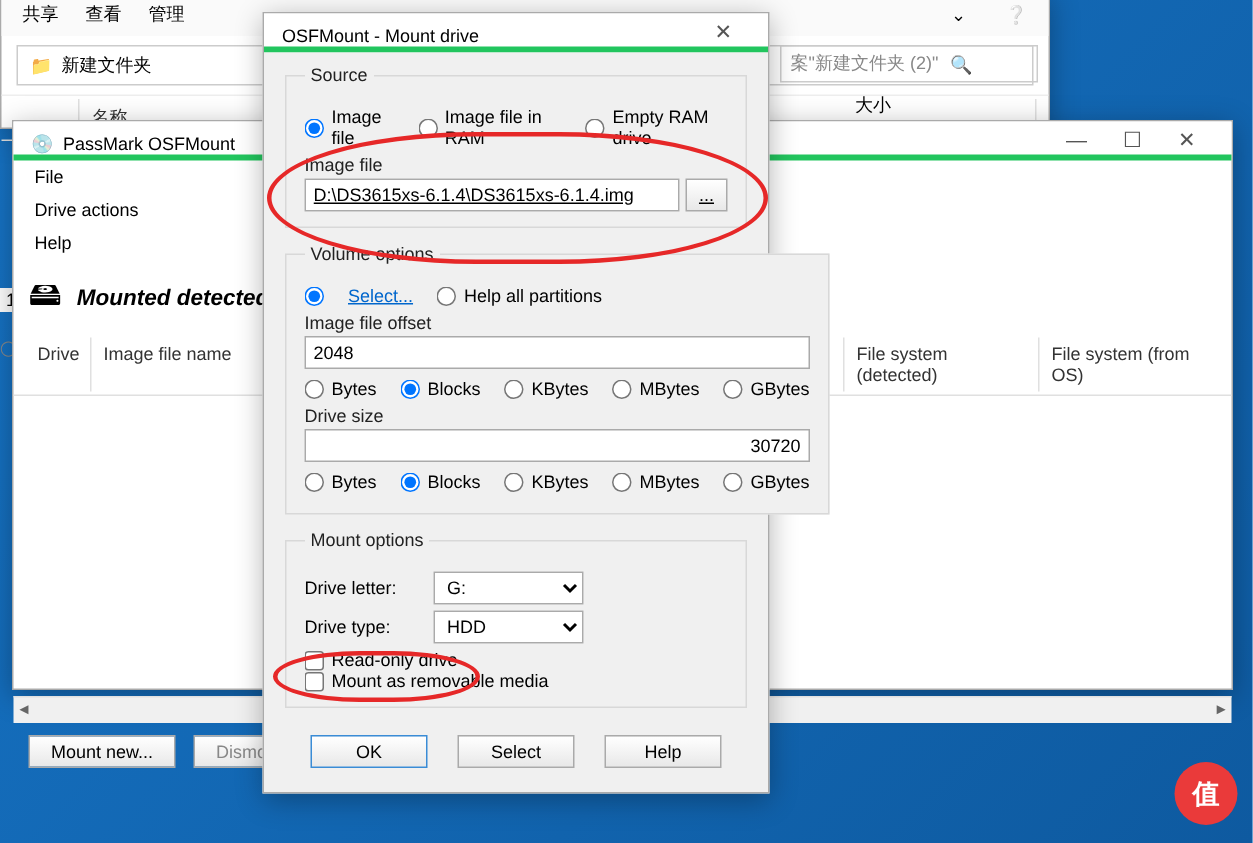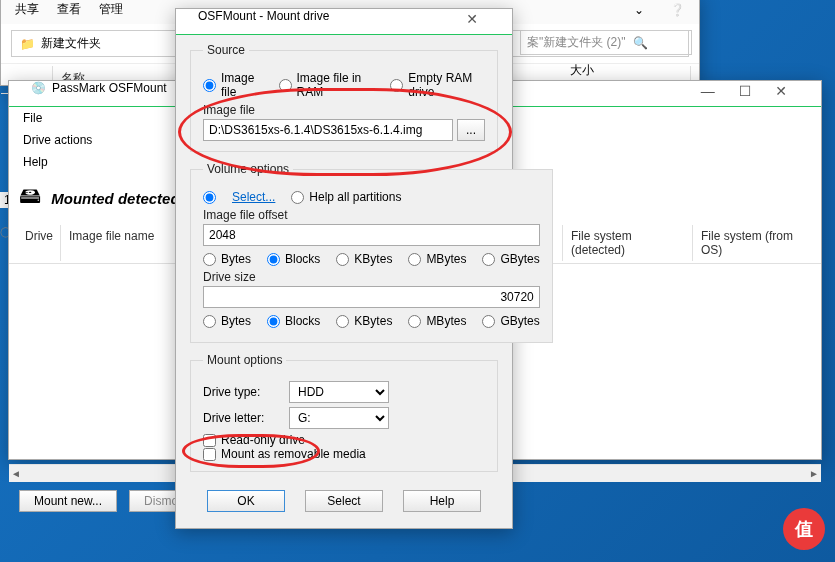--- a/index.html
+++ b/index.html
@@ -1,19 +1,19 @@
 <!DOCTYPE html>
 <html><head>
 <meta charset="utf-8">
 <style>
   * { box-sizing: border-box; font-family: 'Microsoft YaHei','Segoe UI', Tahoma, sans-serif; }
   body { margin:0; padding:0; width:835px; height:562px; background:#1b76c6; position:relative; overflow:hidden; }
   .desktop { position:absolute; inset:0; background:linear-gradient(135deg,#1775c7 0%,#0e5aa0 100%); }
   .win { position:absolute; background:#fff; border:1px solid #aaa; box-shadow:0 4px 18px rgba(0,0,0,.3); }
-  .titlebar { height:26px; display:flex; align-items:flex-start; padding:0 22px; font-size:12px; background:#fff; border-bottom:1px solid #22c55e; }
+  .titlebar { height:26px; display:flex; align-items:flex-end; padding:0 12px; font-size:12px; background:#fff; border-bottom:4px solid #22c55e; }
   .titlebar .spacer { flex:1; }
   .wbtn { padding:2px 12px; font-size:14px; color:#555; }
   .menubar { display:flex; gap:4px; padding:2px 8px; font-size:12px;flex-direction:column; }
   .menubar span { padding:2px 6px; }
   .cols { display:flex; padding:2px 8px; font-size:12px; border-bottom:1px solid #e0e0e0; }
   .cols div { padding:4px 8px; border-right:1px solid #e0e0e0; color:#333; }
   .osfmount-body { background:#f0f0f0; padding:8px 14px; }
   fieldset { border:1px solid #d8d8d8; padding:10px 12px; margin:0 0 10px 0; font-size:12px; background:#f0f0f0; }
   legend { font-size:12px; padding:0 4px; color:#222; }
   .row { display:flex; align-items:center; gap:16px; margin:4px 0; font-size:12px; }
@@ -126,21 +126,21 @@
         <label class="radio">
             <input type="radio" style="">
             <span>Image file in RAM</span>
           </label>
         <label class="radio">
             <input type="radio" style="">
             <span>Empty RAM drive</span>
           </label>
       </div>
       <div class="label">Image file</div>
-      <div style="display:flex;gap:4px;">
+      <div style="display:flex;gap:4px;text-decoration:underline;">
         <input type="text" style="flex: 1 1 0%;" value="D:\DS3615xs-6.1.4\DS3615xs-6.1.4.img">
         <button class="browse">...</button>
       </div>
     </fieldset>
 
     <fieldset>
       <legend>Volume options</legend>
       <div class="row">
         <label class="radio">
             <input type="radio" checked="" style="">
@@ -197,26 +197,26 @@
         <label class="radio">
             <input type="radio" style="">
             <span>GBytes</span>
           </label>
       </div>
     </fieldset>
 
     <fieldset>
       <legend>Mount options</legend>
       <div class="row">
+        <span style="width:70px;">Drive letter:</span>
+        <select style="width:100px;"><option>G:</option></select>
+      </div>
+      <div class="row">
         <span style="width:70px;">Drive type:</span>
         <select style="width:100px;"><option>HDD</option></select>
-      </div>
-      <div class="row">
-        <span style="width:70px;">Drive letter:</span>
-        <select style="width:100px;"><option>G:</option></select>
       </div>
       <label class="chk">
           <input type="checkbox" style="">
           <span>Read-only drive</span>
         </label>
       <label class="chk">
           <input type="checkbox" style="">
           <span>Mount as removable media</span>
         </label>
     </fieldset>

